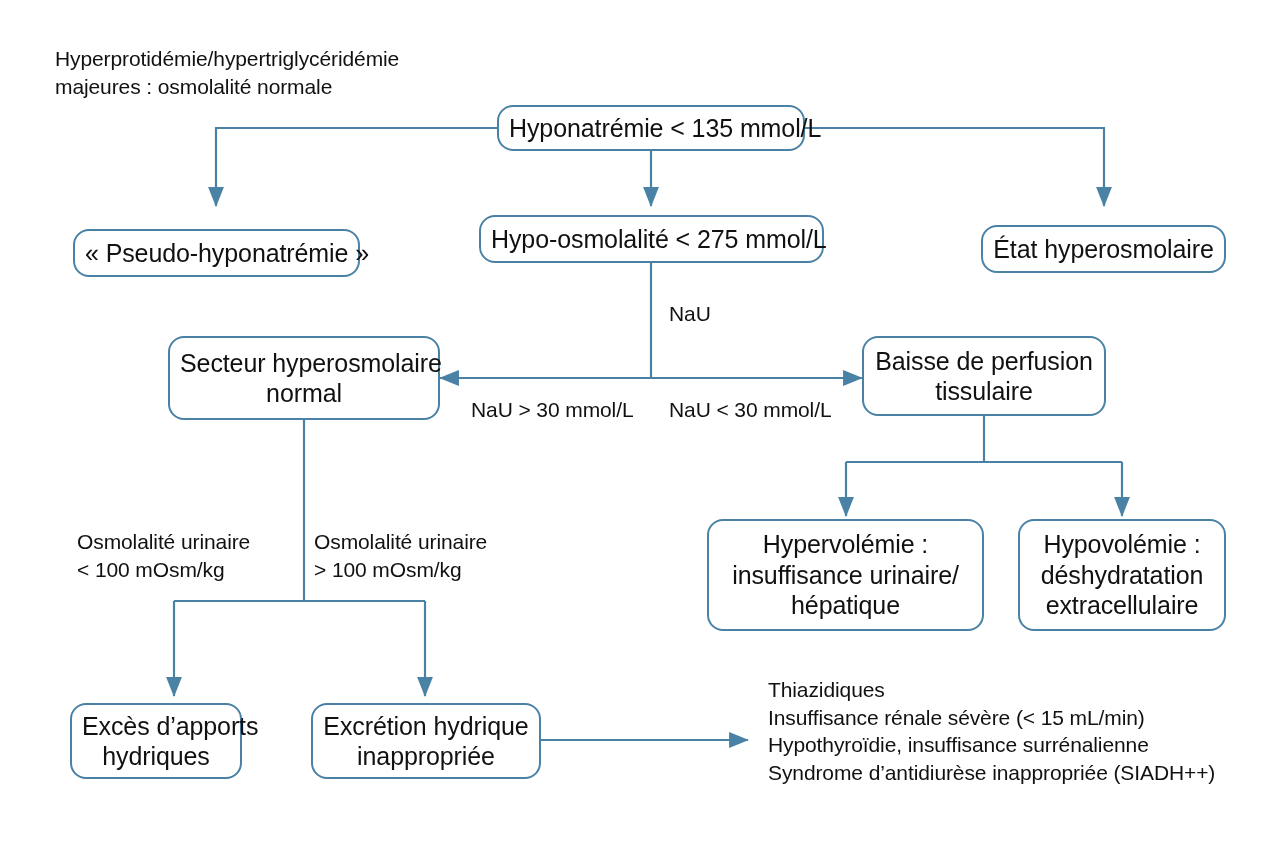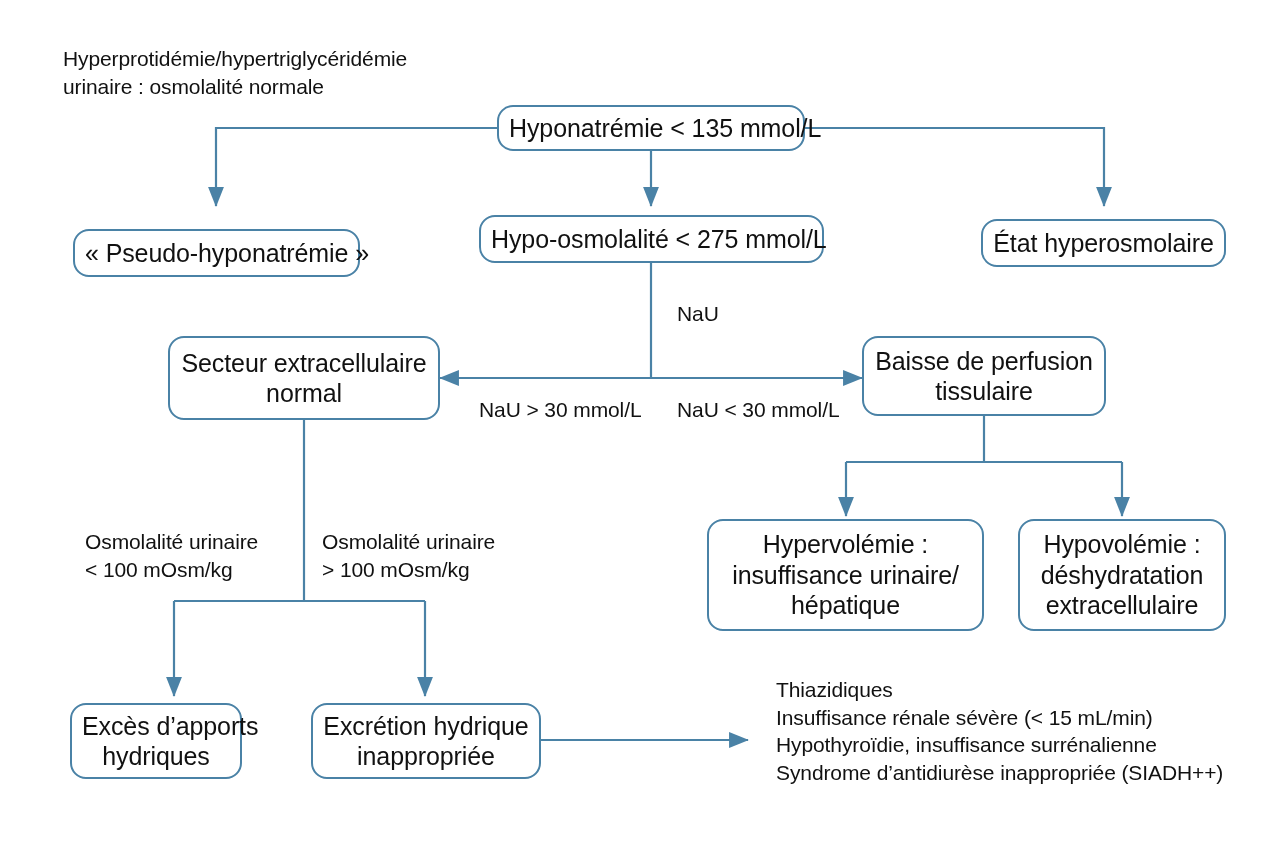--- a/index.html
+++ b/index.html
@@ -52,21 +52,20 @@
     white-space: nowrap;
   }
   .annot {
     position: absolute;
     font-size: 21px;
     line-height: 1.32;
     color: #111111;
     letter-spacing: -0.1px;
     z-index: 3;
     white-space: nowrap;
-    margin-left: 8px;
   }
   .annot span {
     display: block;
   }
 </style>
 </head>
 <body>
 
 <div id="canvas">
 
@@ -97,21 +96,21 @@
       <path d="M174,601 L425,601"></path>
       <path d="M174,601 L174,696" marker-end="url(#ah)"></path>
       <path d="M425,601 L425,696" marker-end="url(#ah)"></path>
 
       <path d="M541,740 L748,740" marker-end="url(#ah)"></path>
     </g>
   </svg>
 
   <div class="annot" style="left:55px; top:45px;">
     <span>Hyperprotidémie/hypertriglycéridémie</span>
-    <span>urinaire : osmolalité normale</span>
+    <span>majeures : osmolalité normale</span>
   </div>
 
 
   <div class="annot" style="left:669px; top:300px;">
     <span>NaU</span>
   </div>
 
   <div class="annot" style="left:471px; top:396px;">
     <span>NaU &gt; 30 mmol/L</span>
   </div>
@@ -148,29 +147,29 @@
       <span>« Pseudo-hyponatrémie »</span>
     </span>
   </div>
 
   <div class="node" style="left:479px; top:215px; width:345px; height:48px;">
     <span class="lines">
       <span>Hypo-osmolalité &lt; 275 mmol/L</span>
     </span>
   </div>
 
-  <div class="node" style="left:981px; top:219px; width:245px; height:48px;justify-content:center;">
+  <div class="node" style="left:981px; top:225px; width:245px; height:48px;justify-content:center;">
     <span class="lines">
       <span>État hyperosmolaire</span>
     </span>
   </div>
 
   <div class="node" style="left:168px; top:336px; width:272px; height:84px;">
     <span class="lines">
-      <span>Secteur extracellulaire</span>
+      <span>Secteur hyperosmolaire</span>
       <span>normal</span>
     </span>
   </div>
 
   <div class="node" style="left:862px; top:336px; width:244px; height:80px;">
     <span class="lines">
       <span>Baisse de perfusion</span>
       <span>tissulaire</span>
     </span>
   </div>

